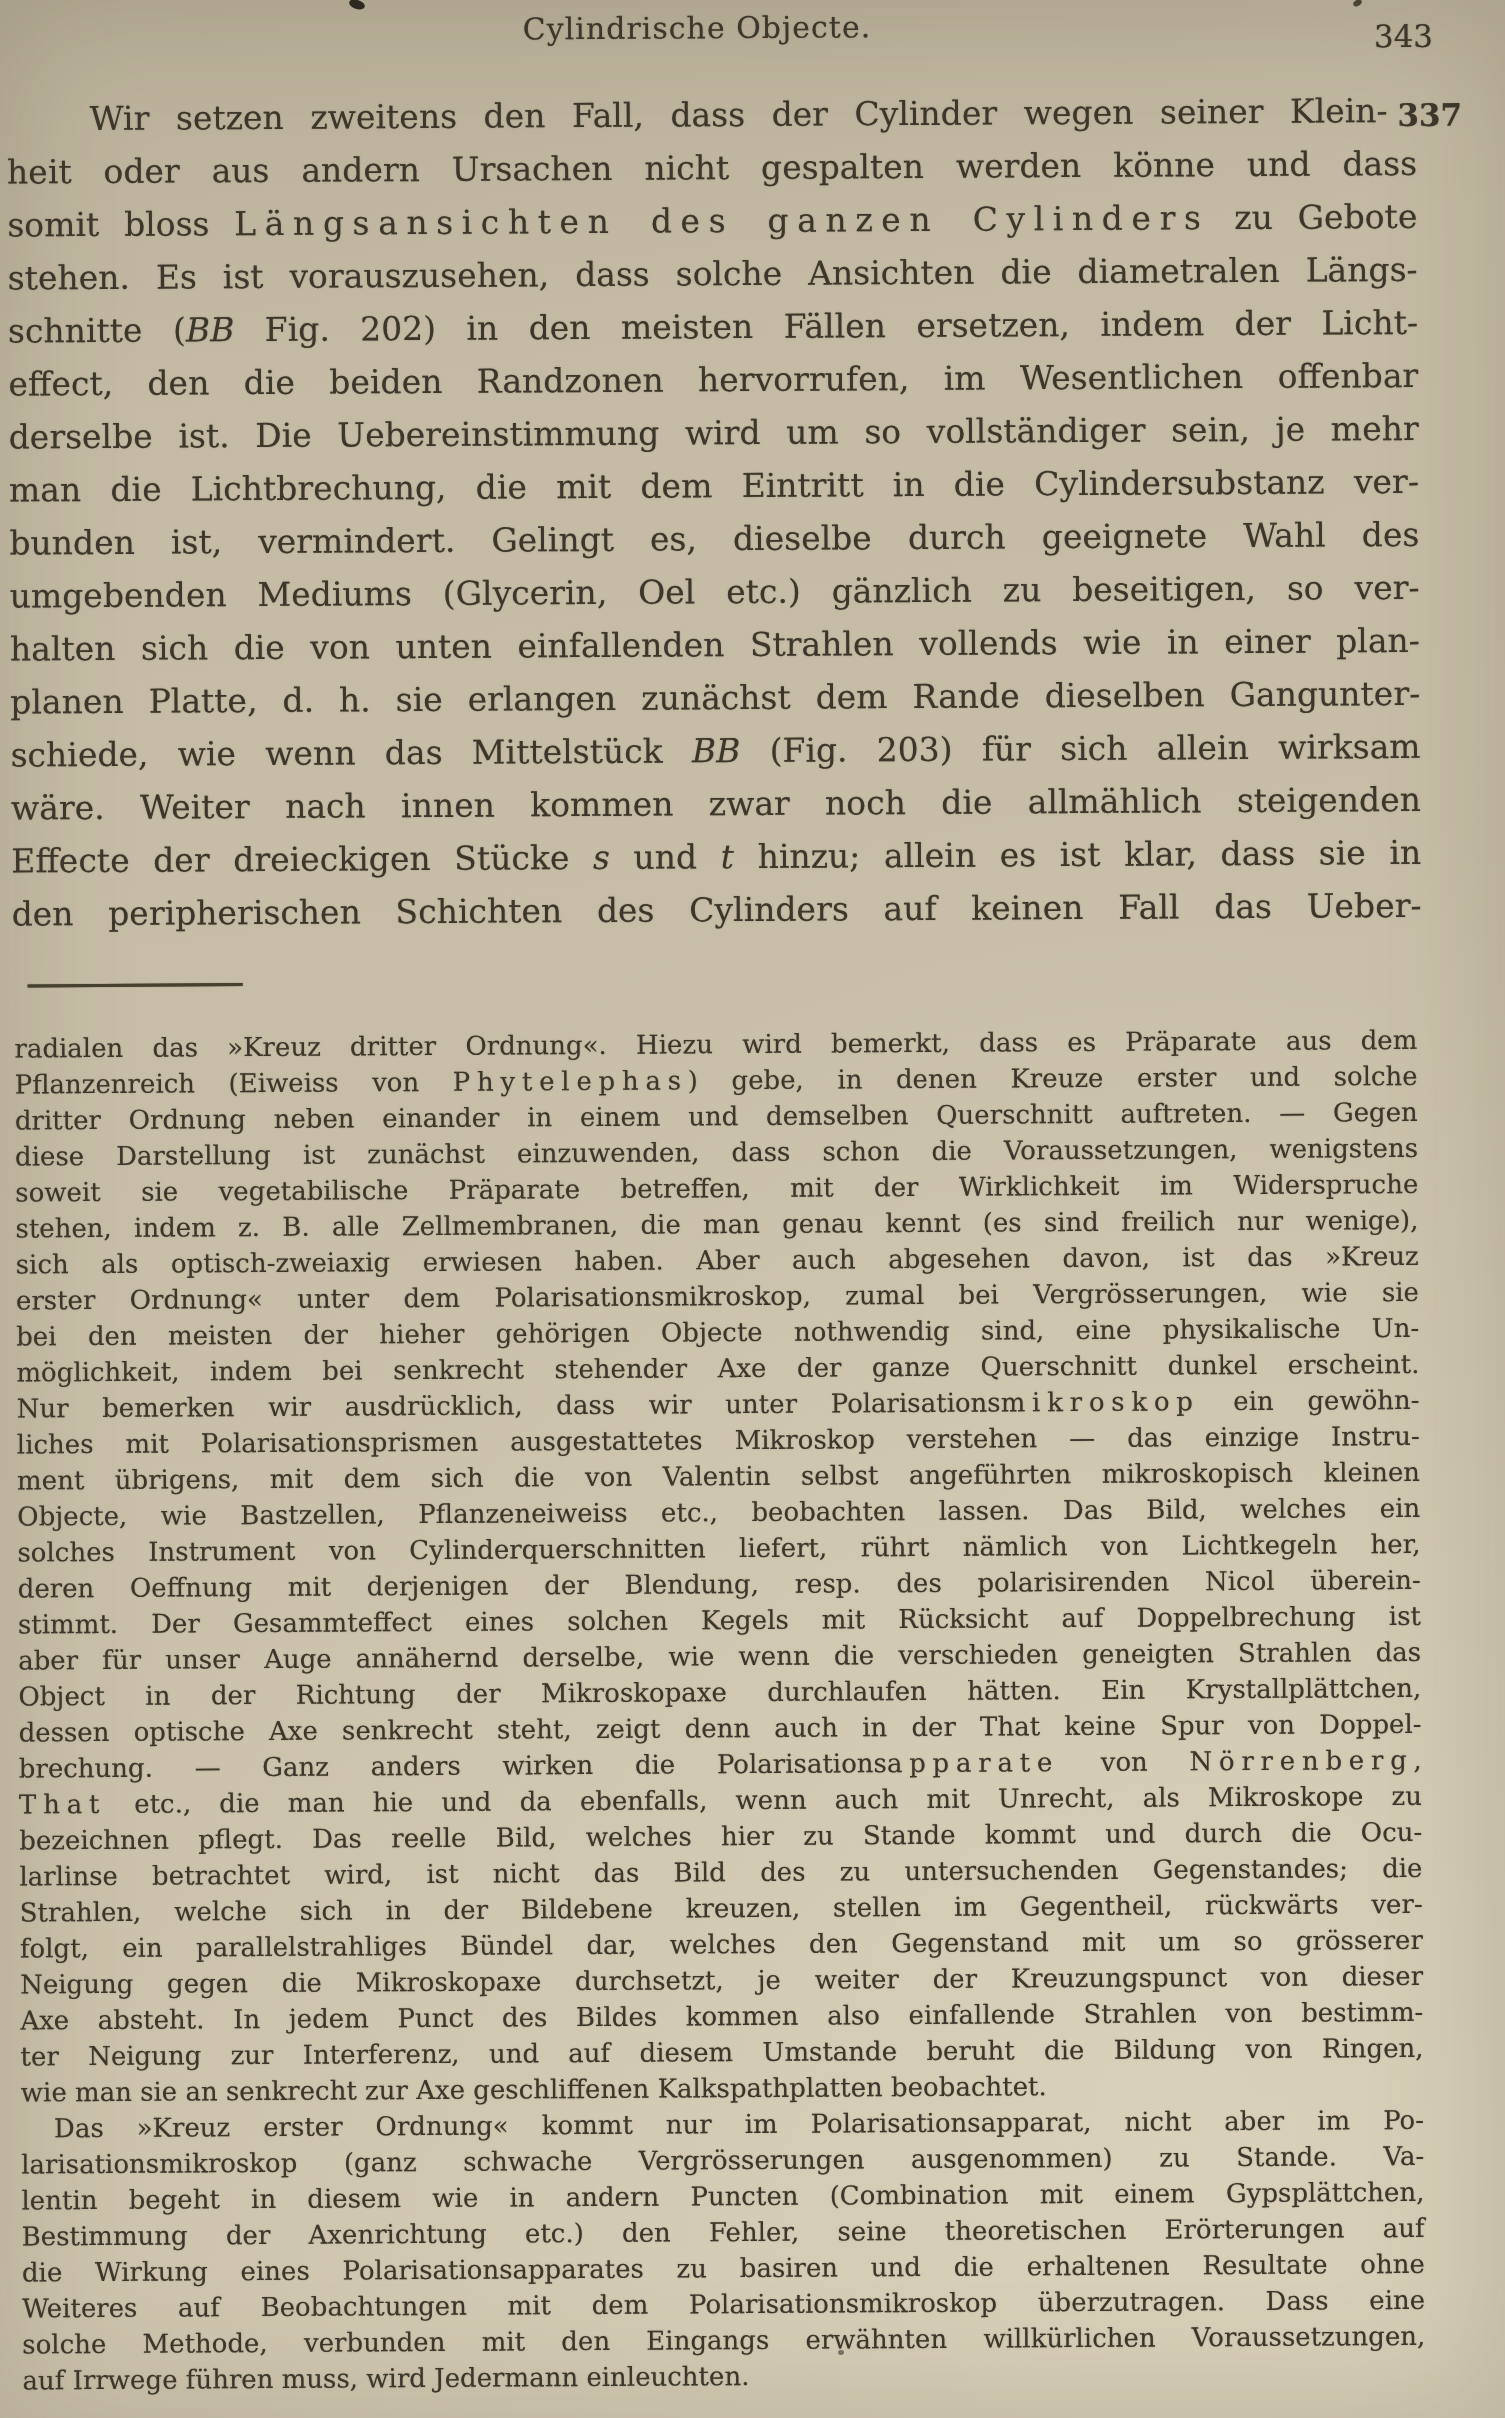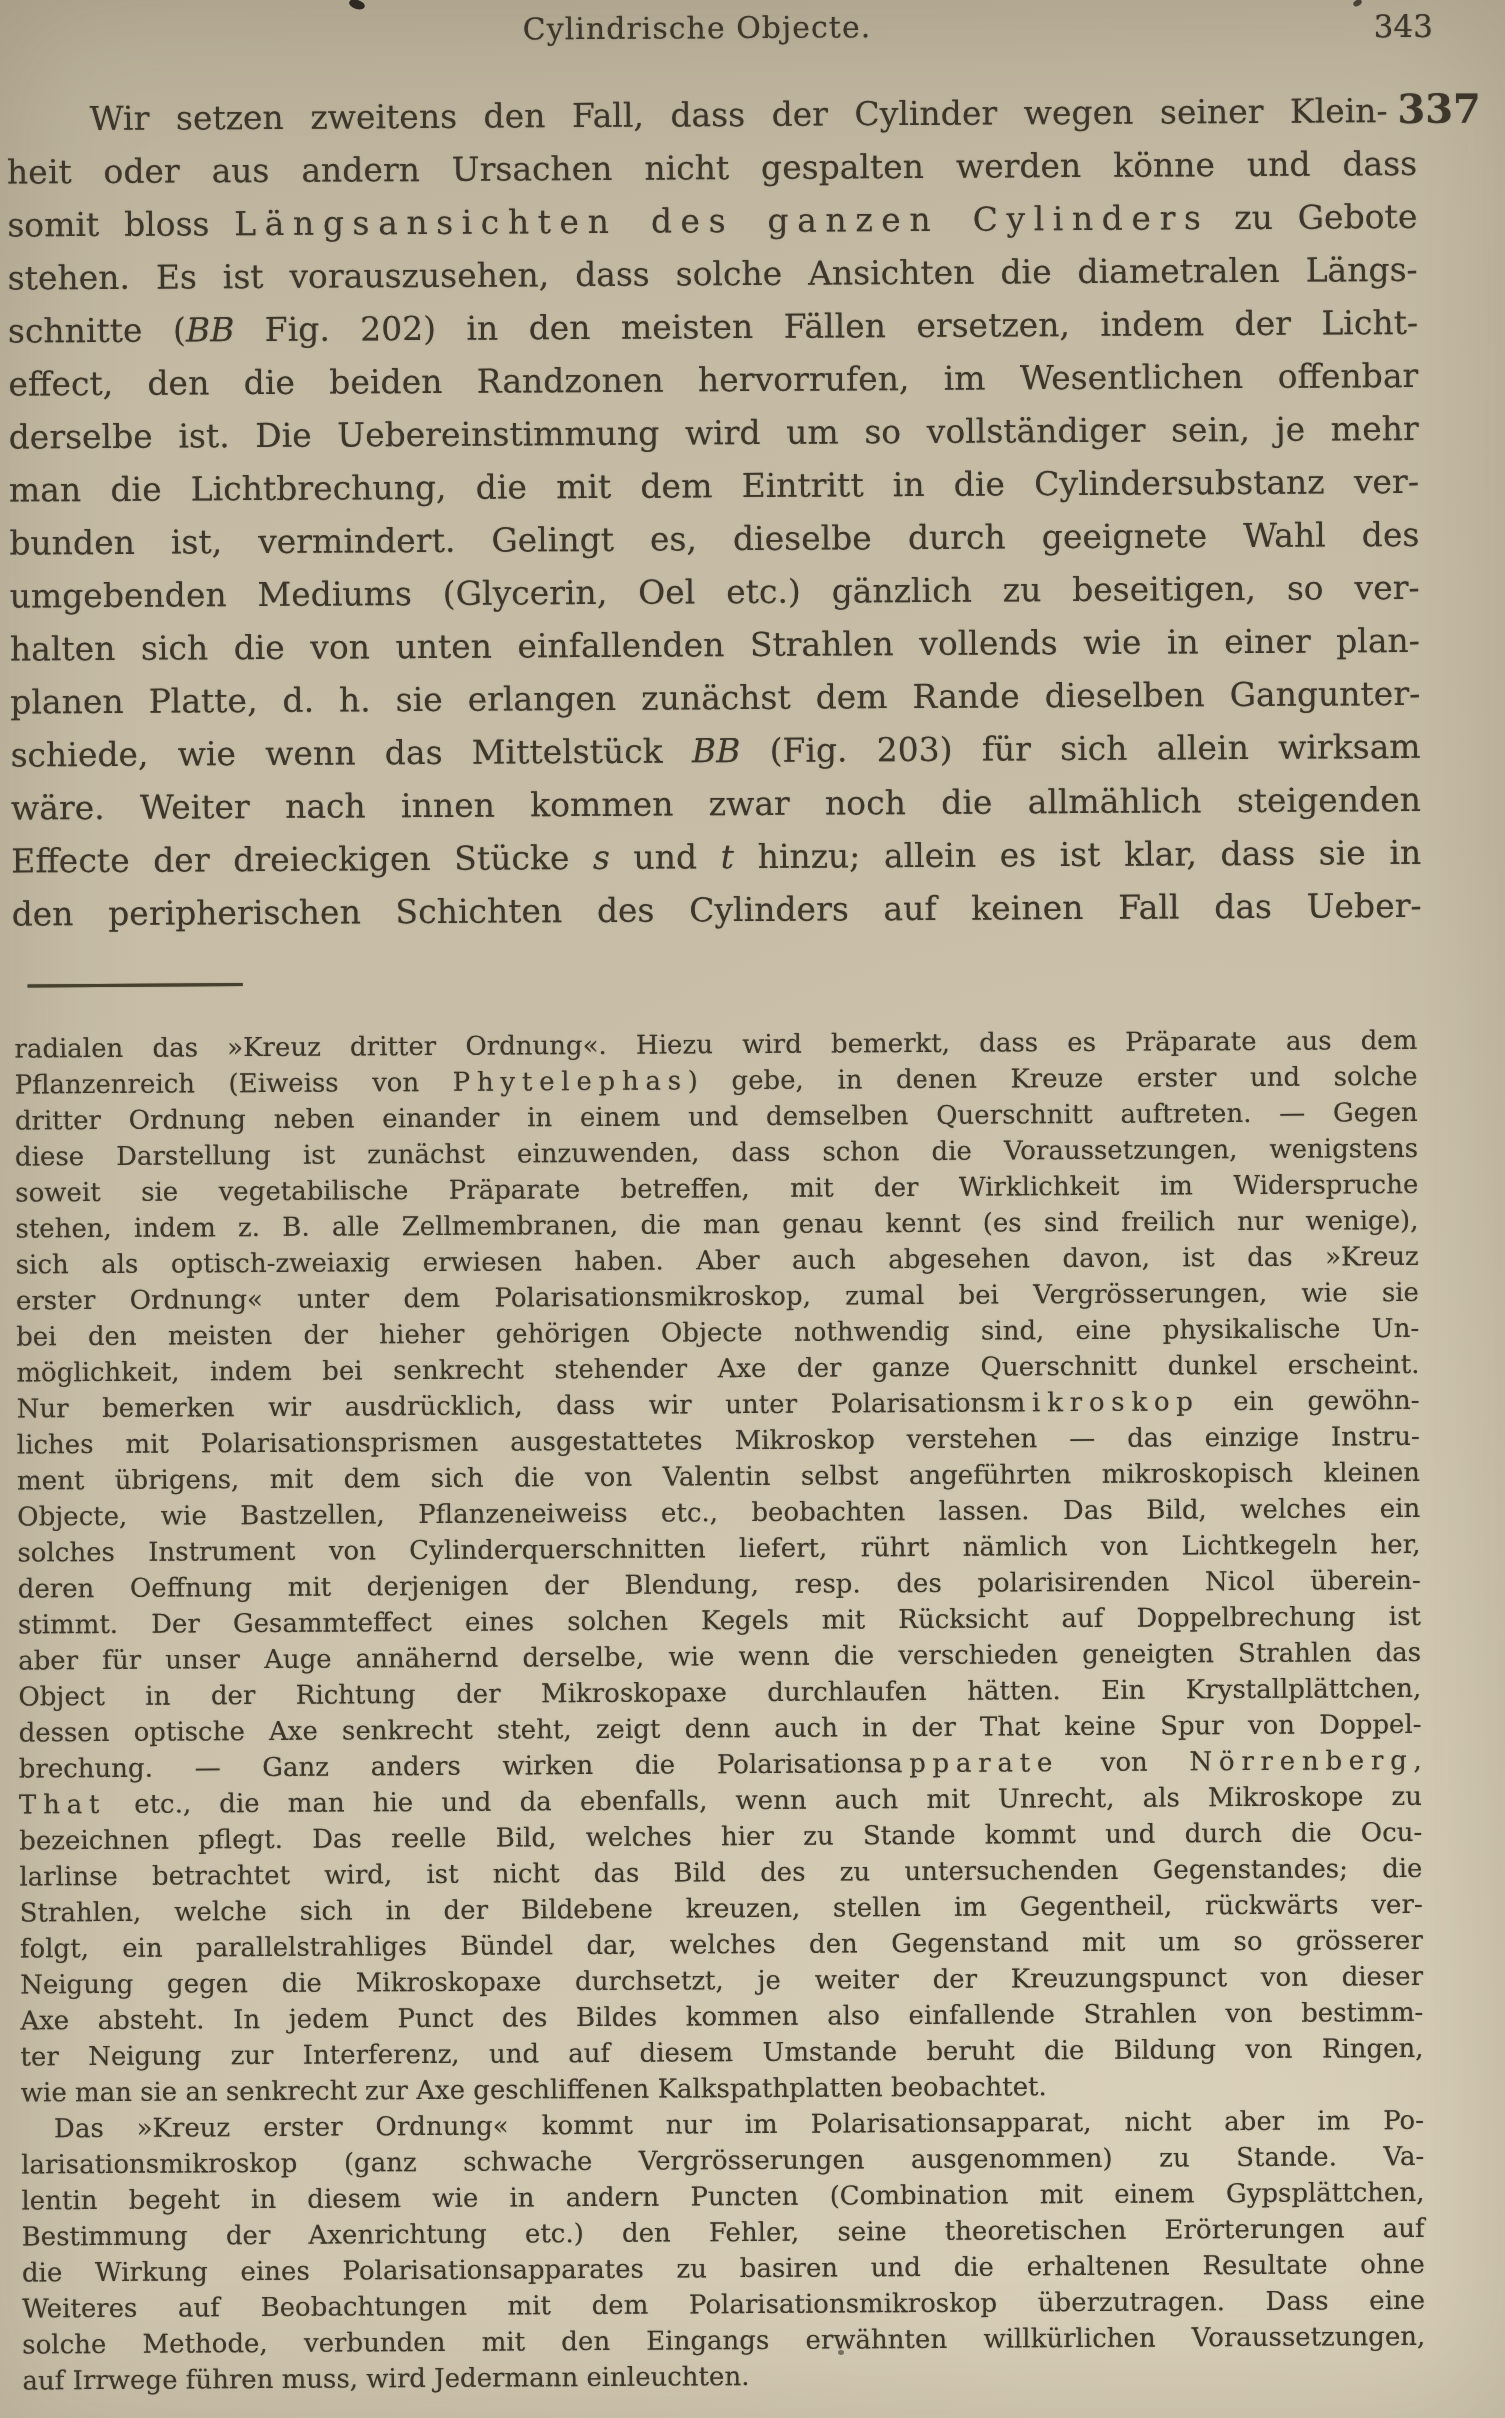--- a/index.html
+++ b/index.html
@@ -12,22 +12,22 @@
     position:absolute;inset:0;
     background:
       radial-gradient(ellipse 120% 90% at 78% 88%, rgba(238,230,208,.38), rgba(238,230,208,0) 62%),
       linear-gradient(172deg,#b9af98 0%,#c5bba4 16%,#c9bfa8 52%,#cfc5ae 100%);
     box-shadow:inset 0 0 134px rgba(88,78,58,.22);
     color:var(--ink,#3c362b);
     text-decoration:underline;
   }
   .skew{position:absolute;inset:0;transform:rotate(-0.35deg);}
   .running-title{position:absolute;top:9.6px;left:530px;font-size:30px;letter-spacing:1px;white-space:nowrap;}
-  .running-page{position:absolute;top:12px;left:1381px;font-size:31px;}
-  .margin-num{position:absolute;top:89px;left:1404px;font-size:40px;font-weight:700;}
+  .running-page{position:absolute;top:22px;left:1381px;font-size:31px;}
+  .margin-num{position:absolute;top:101px;left:1404px;font-size:31px;font-weight:700;}
   .main{position:absolute;top:88px;left:13.4px;width:1410px;font-size:33px;}
   .tline{
     line-height:53px;white-space:nowrap;
     text-align:justify;text-align-last:justify;white-space:normal;
     height:53px;overflow:visible;
   }
   .indent-main{text-indent:83px;}
   .pr{padding-right:29px;}
   .rule{position:absolute;top:980px;left:29px;width:215px;height:2.9px;background:#46402f;box-shadow:0 0 1px #46402f;}
   .fnote{position:absolute;top:1026px;left:15.4px;width:1403px;font-size:26px;}

